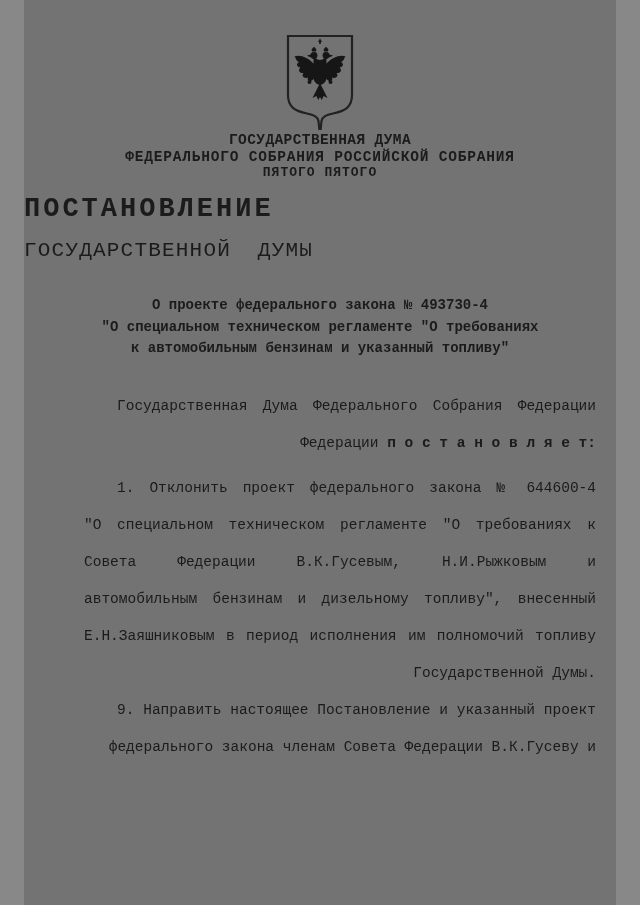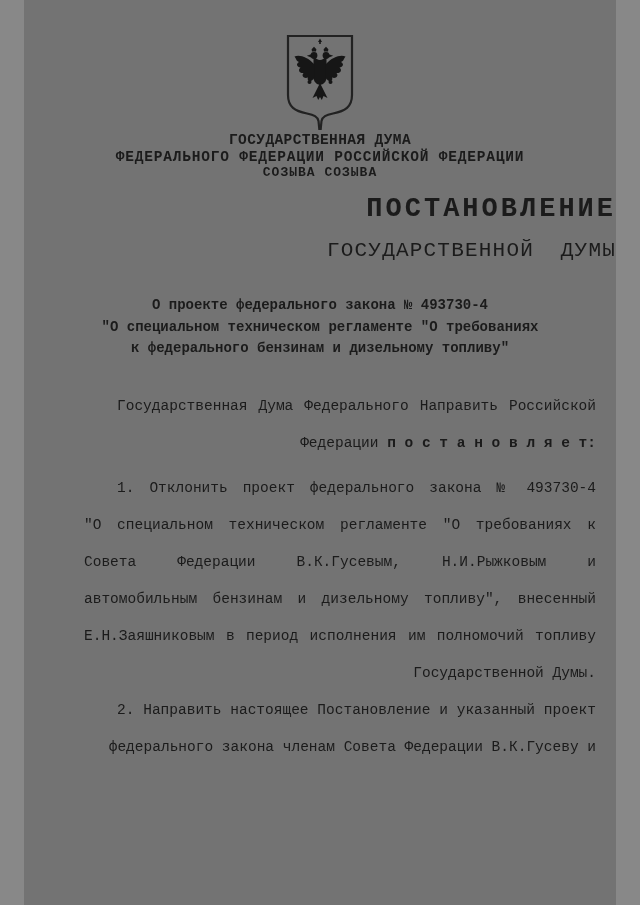--- a/index.html
+++ b/index.html
@@ -28,21 +28,21 @@
     font-weight: bold;
   }
   .org-header .h1 { font-size: 14.5px; line-height: 16.5px; letter-spacing: 0.4px; }
   .org-header .h2 { font-size: 14.5px; line-height: 16.5px; letter-spacing: 0.8px; }
   .org-header .h3 { font-size: 13px;   line-height: 16.5px; letter-spacing: 1px; }
   .doc-title {
     position: absolute;
     top: 196px;
     left: 0;
     width: 100%;
-    text-align: right;
+    text-align: left;
   }
   .doc-title .t1 {
     font-size: 27px;
     font-weight: bold;
     letter-spacing: 3px;
     line-height: 27px;
   }
   .doc-title .t2 {
     font-size: 21px;
     font-weight: normal;
@@ -104,51 +104,51 @@
         <path d="M42 31 C48 24 57 21 61.5 23.5 C59.5 26 60 28 57 29 C60.5 31 59 34 55.5 34.5 C58.5 37 56.5 40.5 52.5 40 C55 43 52 46 48 44.5 C49.5 47.5 46 49.5 43 46.5 C41.5 45 41 41 41 38 Z"></path>
         <path d="M36 50 L28.5 65 L32.5 63 L34.2 67 L36 64 L37.8 67 L39.5 63 L43.5 65 Z"></path>
         <circle cx="25.5" cy="49" r="2"></circle>
         <circle cx="46.5" cy="49" r="2"></circle>
       </g>
     </svg>
   </div>
 
   <div class="org-header">
     <div class="h1">ГОСУДАРСТВЕННАЯ ДУМА</div>
-    <div class="h2">ФЕДЕРАЛЬНОГО ФЕДЕРАЦИИ РОССИЙСКОЙ ФЕДЕРАЦИИ</div>
-    <div class="h3">СОЗЫВА СОЗЫВА</div>
+    <div class="h2">ФЕДЕРАЛЬНОГО СОБРАНИЯ РОССИЙСКОЙ СОБРАНИЯ</div>
+    <div class="h3">ПЯТОГО ПЯТОГО</div>
   </div>
 
   <div class="doc-title">
     <div class="t1">ПОСТАНОВЛЕНИЕ</div>
     <div class="t2">ГОСУДАРСТВЕННОЙ ДУМЫ</div>
   </div>
 
   <div class="subject">
     <div>О проекте федерального закона № 493730-4</div>
     <div>"О специальном техническом регламенте "О требованиях</div>
-    <div>к федерального бензинам и дизельному топливу"</div>
+    <div>к автомобильным бензинам и указанный топливу"</div>
   </div>
 
   <div class="body-text">
 
     <div>
-      <div class="bline jline indent">Государственная Дума Федерального Направить Российской</div>
+      <div class="bline jline indent">Государственная Дума Федерального Собрания Федерации</div>
       <div class="bline lastline"><span>Федерации </span><span class="decree">п о с т а н о в л я е т:</span></div>
     </div>
 
     <div class="para-gap">
-      <div class="bline jline indent">1. Отклонить проект федерального закона № 493730-4</div>
+      <div class="bline jline indent">1. Отклонить проект федерального закона № 644600-4</div>
       <div class="bline jline">"О специальном техническом регламенте "О требованиях к</div>
       <div class="bline jline">Совета Федерации В.К.Гусевым, Н.И.Рыжковым и О.М.Толкачевым в</div>
       <div class="bline jline">автомобильным бензинам и дизельному топливу", внесенный членами</div>
       <div class="bline jline">Е.Н.Заяшниковым в период исполнения им полномочий топливу</div>
       <div class="bline lastline">Государственной Думы.</div>
     </div>
 
     <div>
-      <div class="bline jline indent">2. Направить настоящее Постановление и указанный проект</div>
+      <div class="bline jline indent">9. Направить настоящее Постановление и указанный проект</div>
       <div class="bline lastline">федерального закона членам Совета Федерации В.К.Гусеву и Н.И.Рыжкову.</div>
     </div>
 
   </div>
 
 </div>
 
 </body></html>

